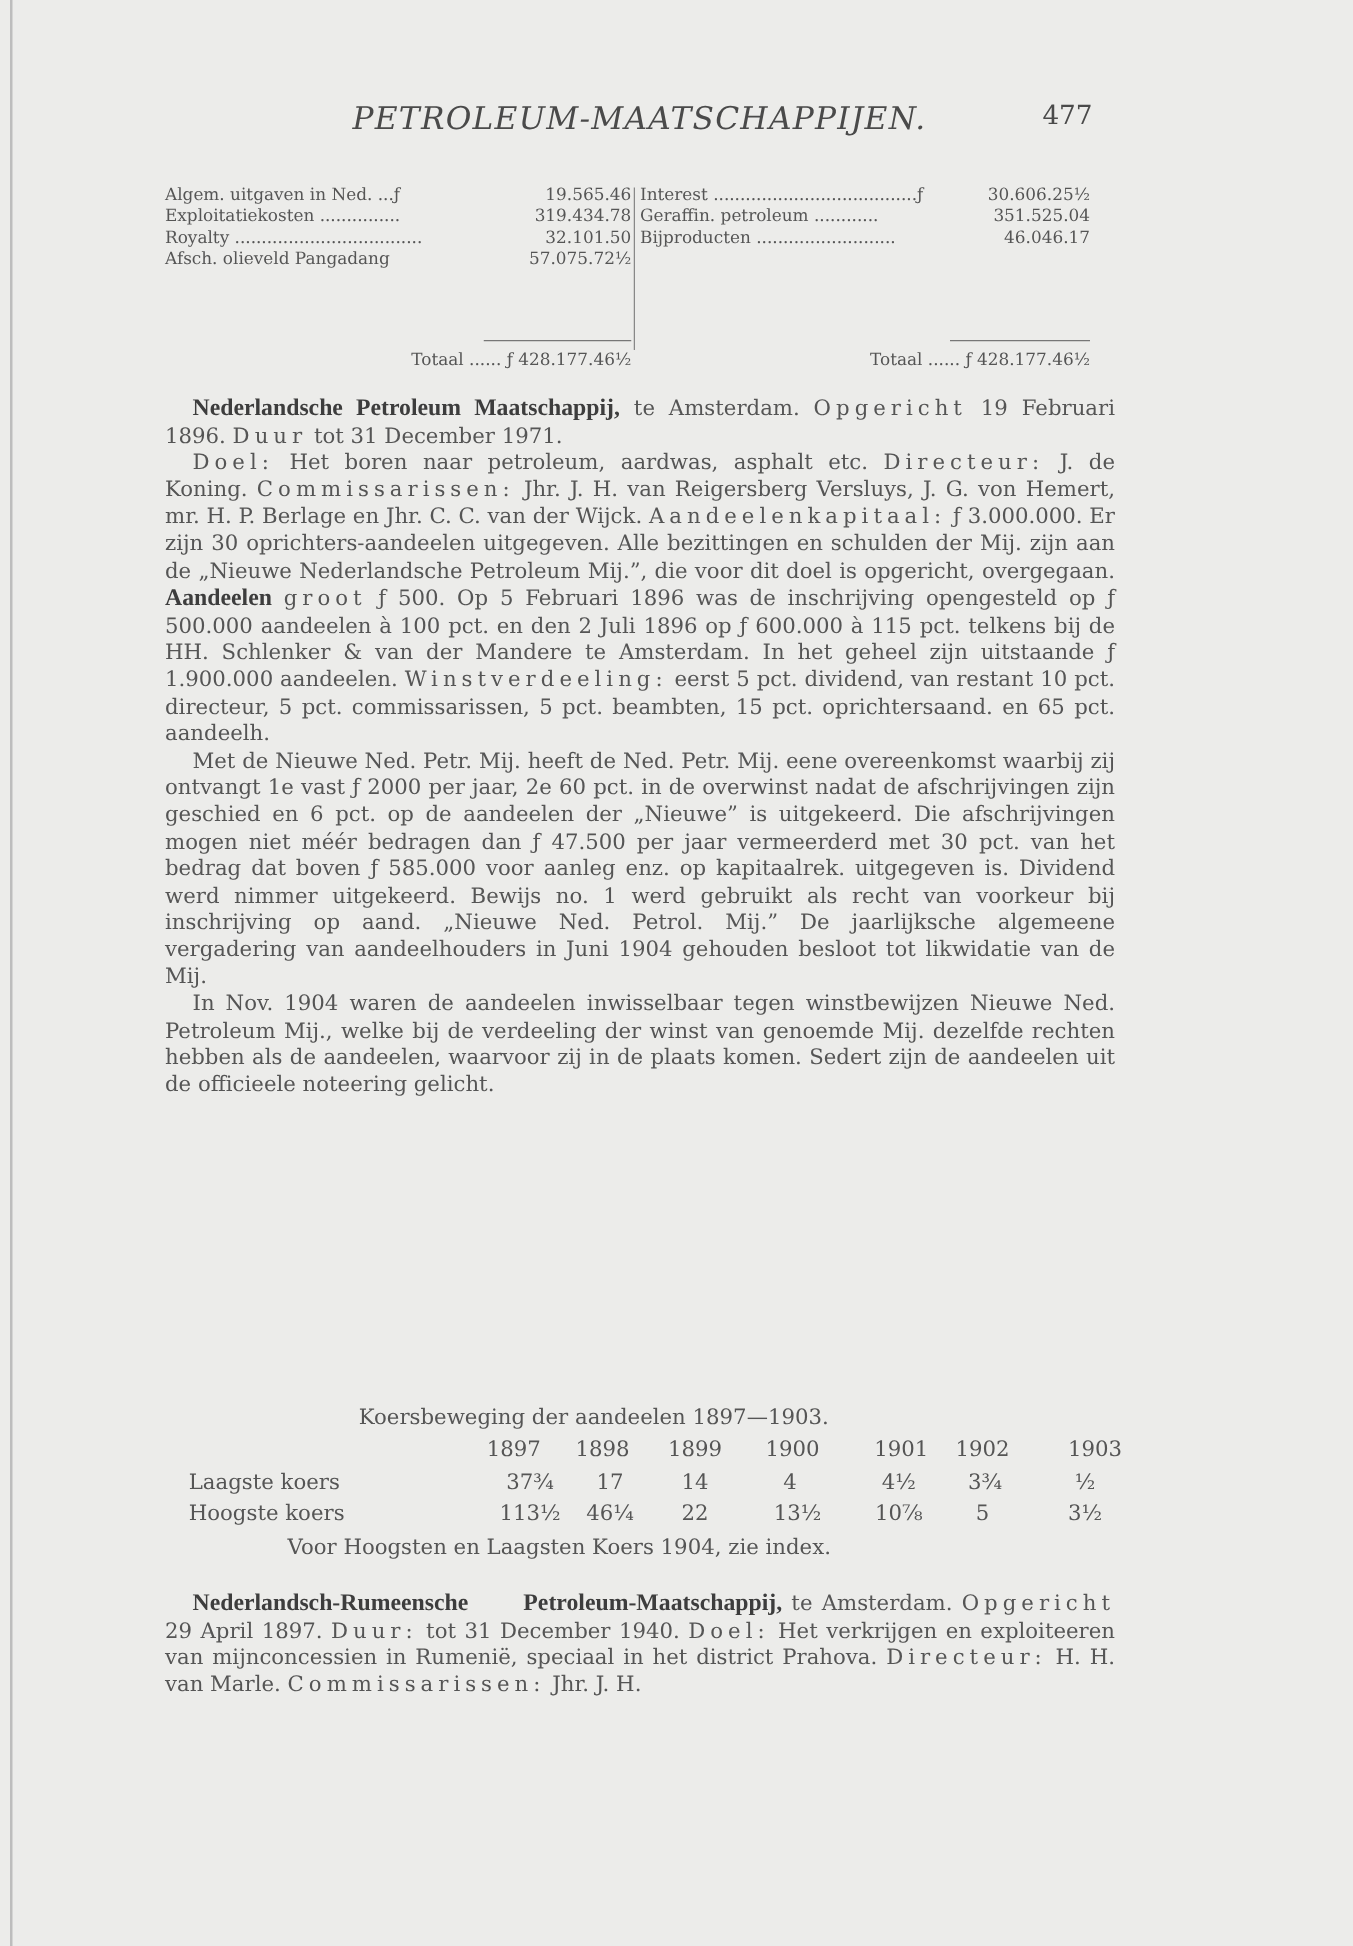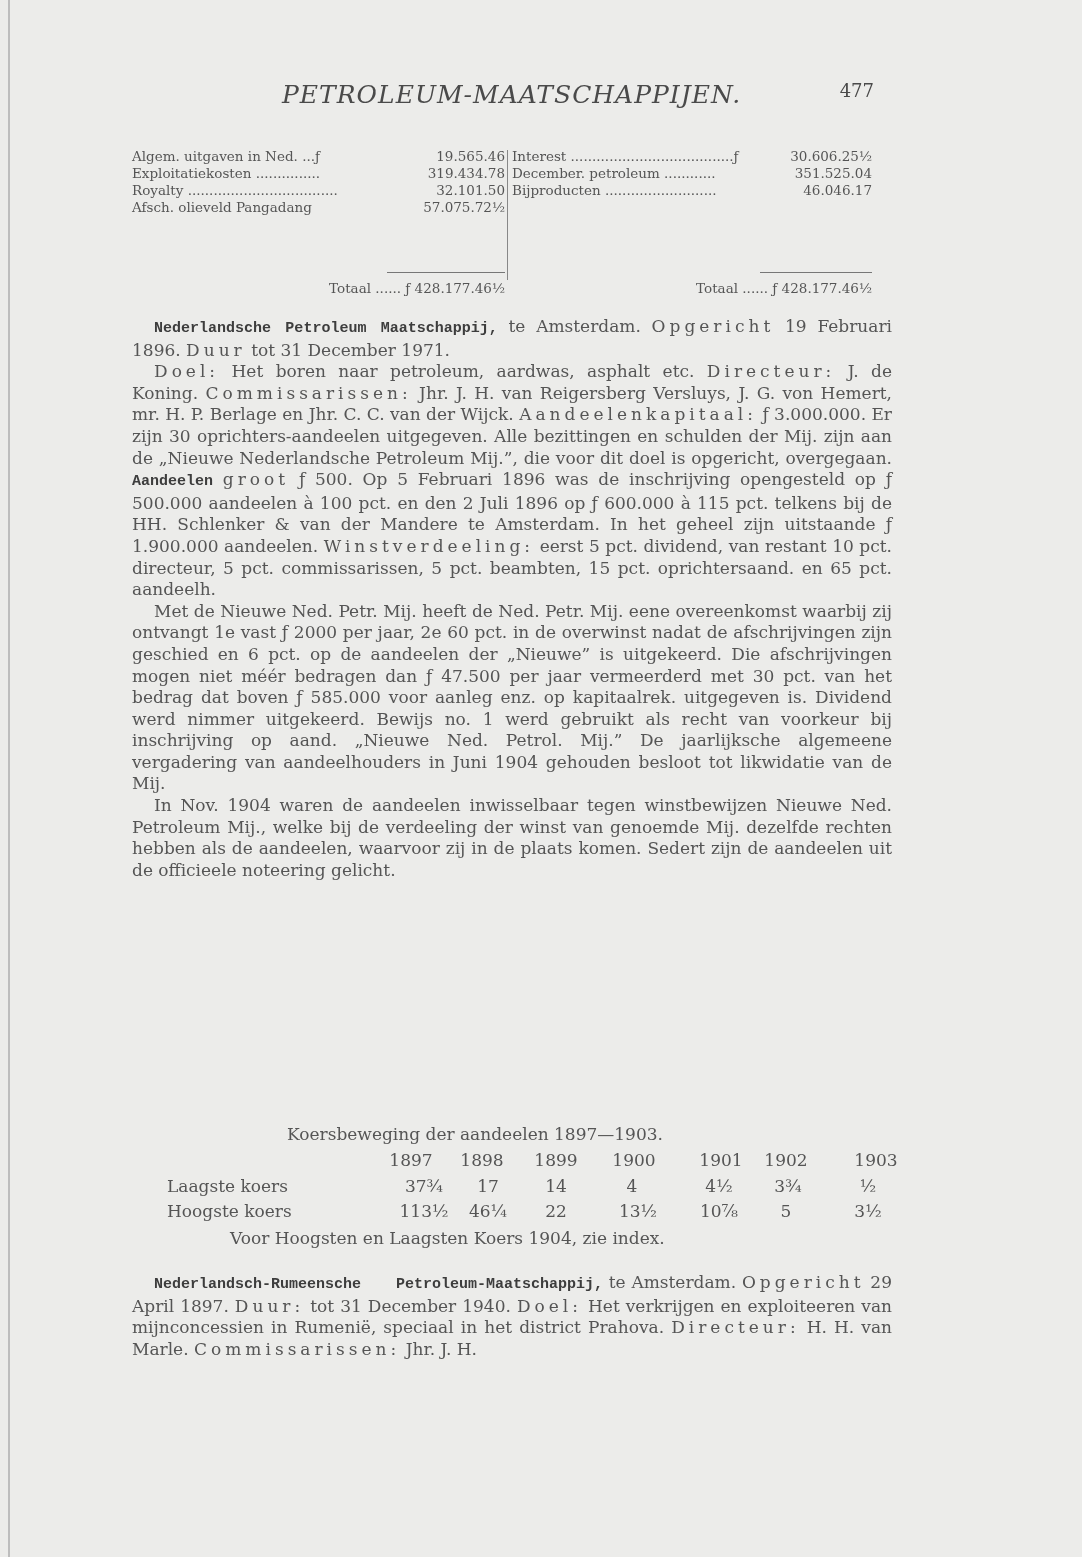--- a/index.html
+++ b/index.html
@@ -19,21 +19,21 @@
   }
   .running-head {
     position: absolute; top: 80px; left: 0; width: 760px; height: 24px;
   }
   .running-title {
     position: absolute; left: 150px; top: 0;
     font-style: italic; font-size: 25px; letter-spacing: 1px; color: #4a4a4a;
   }
   .page-number {
     position: absolute; right: 18px; top: 0;
-    font-size: 18px; color: #4a4a4a;
+    font-size: 21px; color: #4a4a4a;
   }
   
   .account {
     position: absolute; top: 148px; left: 0; width: 740px;
     font-size: 13.5px; color: #555;
   }
   .acc-head {
     position: relative; height: 20px; letter-spacing: 1px; font-size: 14px;
   }
   .acc-head .debet { position: absolute; left: 4px; }
@@ -51,34 +51,34 @@
   .total-l { position: absolute; right: 0; top: 117px; }
   .total-r { position: absolute; right: 0; top: 117px; }
   
   .body-text {
     position: absolute; left: 0; width: 760px;
     font-size: 17px; line-height: 21.6px; text-align: justify; color: #555;
   }
   .entry1 { top: 316px; }
   .entry2 { top: 1272px; }
   .bold-name {
-    font-family: Liberation Mono, monospace;
-    font-weight: bold; color: #3d3d3d; font-size: 15px;
+    font-family: Liberation Serif, serif;
+    font-weight: bold; color: #3d3d3d; font-size: 19px;
   }
   .spaced { letter-spacing: 4px; margin-top: 20px; }
   .indent { text-indent: 22px; }
   p { margin: 0; }
   
   .koers {
     position: absolute; top: 1124px; left: 0; width: 760px;
     font-size: 17px; color: #555;
   }
   .koers-title { position: absolute; left: 155px; top: 0; white-space: nowrap; }
   .koers-row { position: absolute; left: 0; width: 760px; height: 22px; margin-left: 19px; }
-  .koers-row .rlabel { position: absolute; left: 16px; }
+  .koers-row .rlabel { position: absolute; left: 0; }
   .koers-row .cell { position: absolute; width: 70px; text-align: center; white-space: nowrap; }
   .yrs { top: 26px; }
   .low { top: 52px; }
   .high { top: 77px; }
   .koers-note { position: absolute; left: 98px; top: 104px; white-space: nowrap; }
 </style>
 </head>
 <body>
 
 <div class="gutter"></div>
@@ -114,21 +114,21 @@
           <span class="amt">Totaal ...... ƒ 428.177.46½</span>
         </div>
       </div>
       <div class="col-divider"></div>
       <div class="col-right">
         <div class="acc-row">
           <span class="lbl">Interest ......................................ƒ</span>
           <span class="amt">30.606.25½</span>
         </div>
         <div class="acc-row">
-          <span class="lbl">December. petroleum ............</span>
+          <span class="lbl">Geraffin. petroleum ............</span>
           <span class="amt">351.525.04</span>
         </div>
         <div class="acc-row">
           <span class="lbl">Bijproducten ..........................</span>
           <span class="amt">46.046.17</span>
         </div>
         <div class="total-rule-r"></div>
         <div class="acc-row total-r" style="top:132px;">
           <span class="amt">Totaal ...... ƒ 428.177.46½</span>
         </div>

